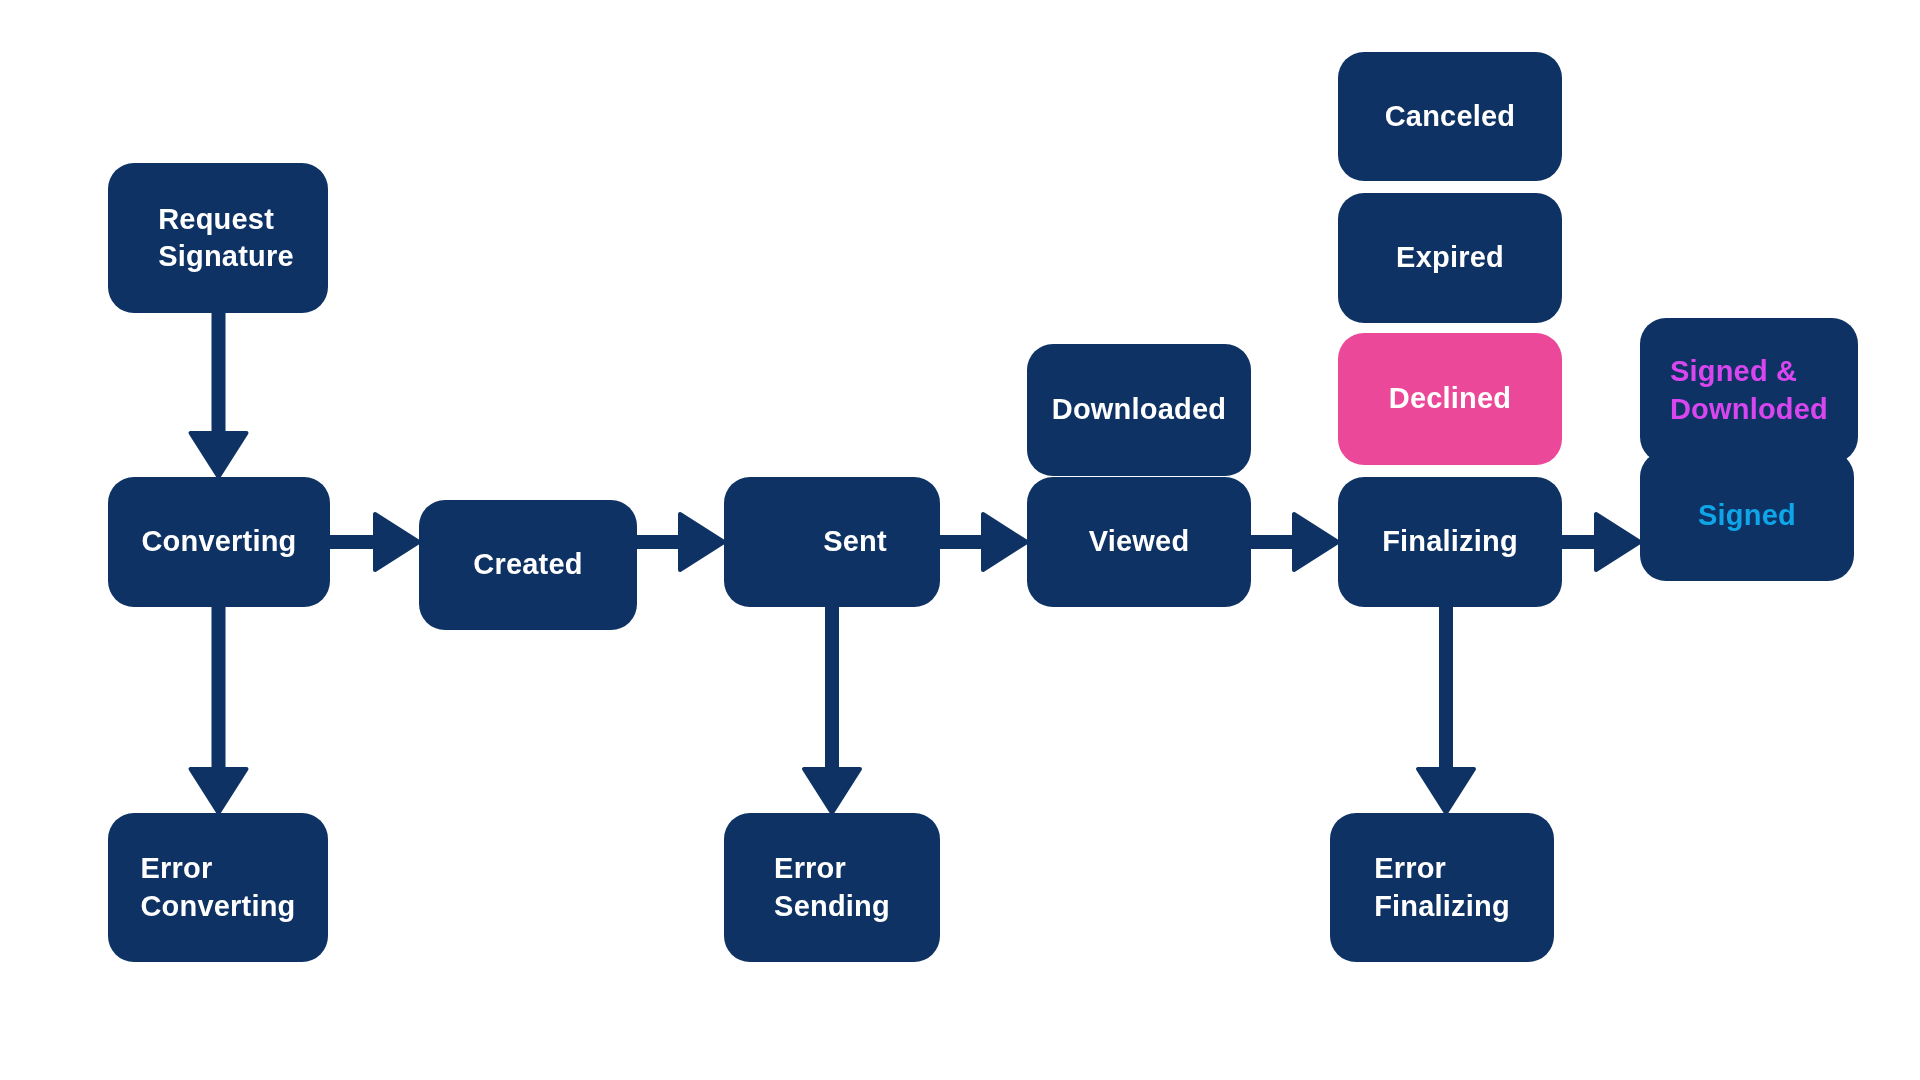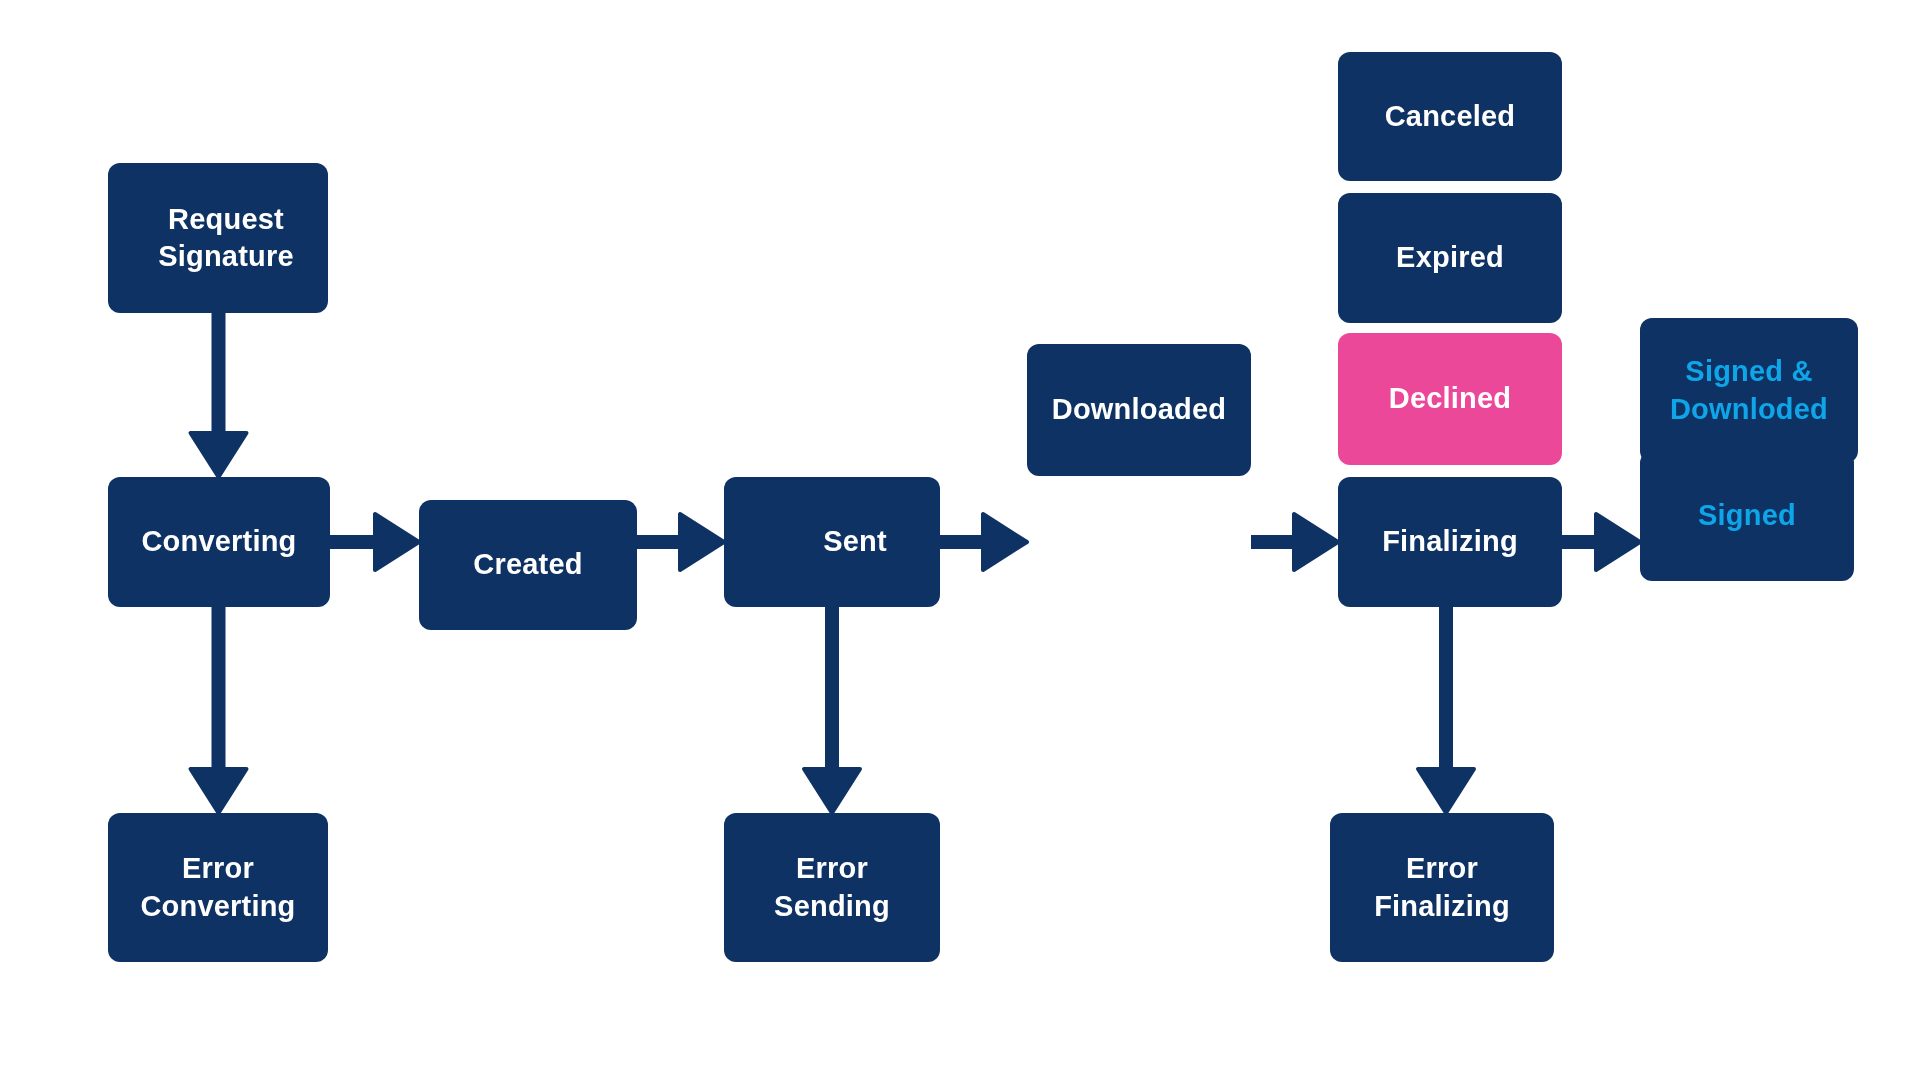--- a/index.html
+++ b/index.html
@@ -13,25 +13,24 @@
     width: 1920px; height: 1080px;
     font-family: "Liberation Sans", sans-serif;
   }
   #arrows {
     position: absolute; left: 0; top: 0;
     pointer-events: none;
   }
   .node {
     position: absolute;
     box-sizing: border-box;
-    border-radius: 12px;
+    border-radius: 26px;
     display: flex;
     align-items: center;
     justify-content: center;
-    text-align: center;
     font-weight: bold;
     font-size: 29px;
     line-height: 1.28;
     white-space: pre-line;
     letter-spacing: 0.2px;
   }
 </style>
 </head>
 <body style="background: rgb(255, 255, 255);">
 
@@ -77,22 +76,23 @@
 <div class="node" style="left: 108px; top: 163px; width: 220px; height: 150px; background: rgb(14, 50, 99); color: rgb(255, 255, 255); padding-left: 16px;">Request
 Signature</div>
     <div class="node" style="left: 108px; top: 477px; width: 222px; height: 130px; background: rgb(14, 50, 99); color: rgb(255, 255, 255);">Converting</div>
     <div class="node" style="left: 108px; top: 813px; width: 220px; height: 149px; background: rgb(14, 50, 99); color: rgb(255, 255, 255);">Error
 Converting</div>
     <div class="node" style="left: 419px; top: 500px; width: 218px; height: 130px; background: rgb(14, 50, 99); color: rgb(255, 255, 255);">Created</div>
     <div class="node" style="left: 724px; top: 477px; width: 216px; height: 130px; background: rgb(14, 50, 99); color: rgb(255, 255, 255); padding-left: 46px;">Sent</div>
     <div class="node" style="left: 724px; top: 813px; width: 216px; height: 149px; background: rgb(14, 50, 99); color: rgb(255, 255, 255);">Error
 Sending</div>
     <div class="node" style="left: 1027px; top: 344px; width: 224px; height: 132px; background: rgb(14, 50, 99); color: rgb(255, 255, 255);">Downloaded</div>
+    <div class="node" style="left: 1027px; top: 477px; width: 224px; height: 130px; background: rgb(14, 50, 99); color: rgb(255, 255, 255);">Viewed</div>
     <div class="node" style="left: 1338px; top: 52px; width: 224px; height: 129px; background: rgb(14, 50, 99); color: rgb(255, 255, 255);">Canceled</div>
     <div class="node" style="left: 1338px; top: 193px; width: 224px; height: 130px; background: rgb(14, 50, 99); color: rgb(255, 255, 255);">Expired</div>
     <div class="node" style="left: 1338px; top: 333px; width: 224px; height: 132px; background: #ec4899; color: rgb(255, 255, 255);">Declined</div>
     <div class="node" style="left: 1338px; top: 477px; width: 224px; height: 130px; background: rgb(14, 50, 99); color: rgb(255, 255, 255);">Finalizing</div>
     <div class="node" style="left: 1330px; top: 813px; width: 224px; height: 149px; background: rgb(14, 50, 99); color: rgb(255, 255, 255);">Error
 Finalizing</div>
-    <div class="node" style="left: 1640px; top: 318px; width: 218px; height: 145px; background: rgb(14, 50, 99); color: #0ea5e9;">Signed &amp;
+    <div class="node" style="left: 1640px; top: 318px; width: 218px; height: 145px; background: rgb(14, 50, 99); color: #d946ef;">Signed &amp;
 Downloded</div>
     <div class="node" style="left: 1640px; top: 451px; width: 214px; height: 130px; background: rgb(14, 50, 99); color: #0ea5e9;">Signed</div>
   </div>
 
 </body></html>

